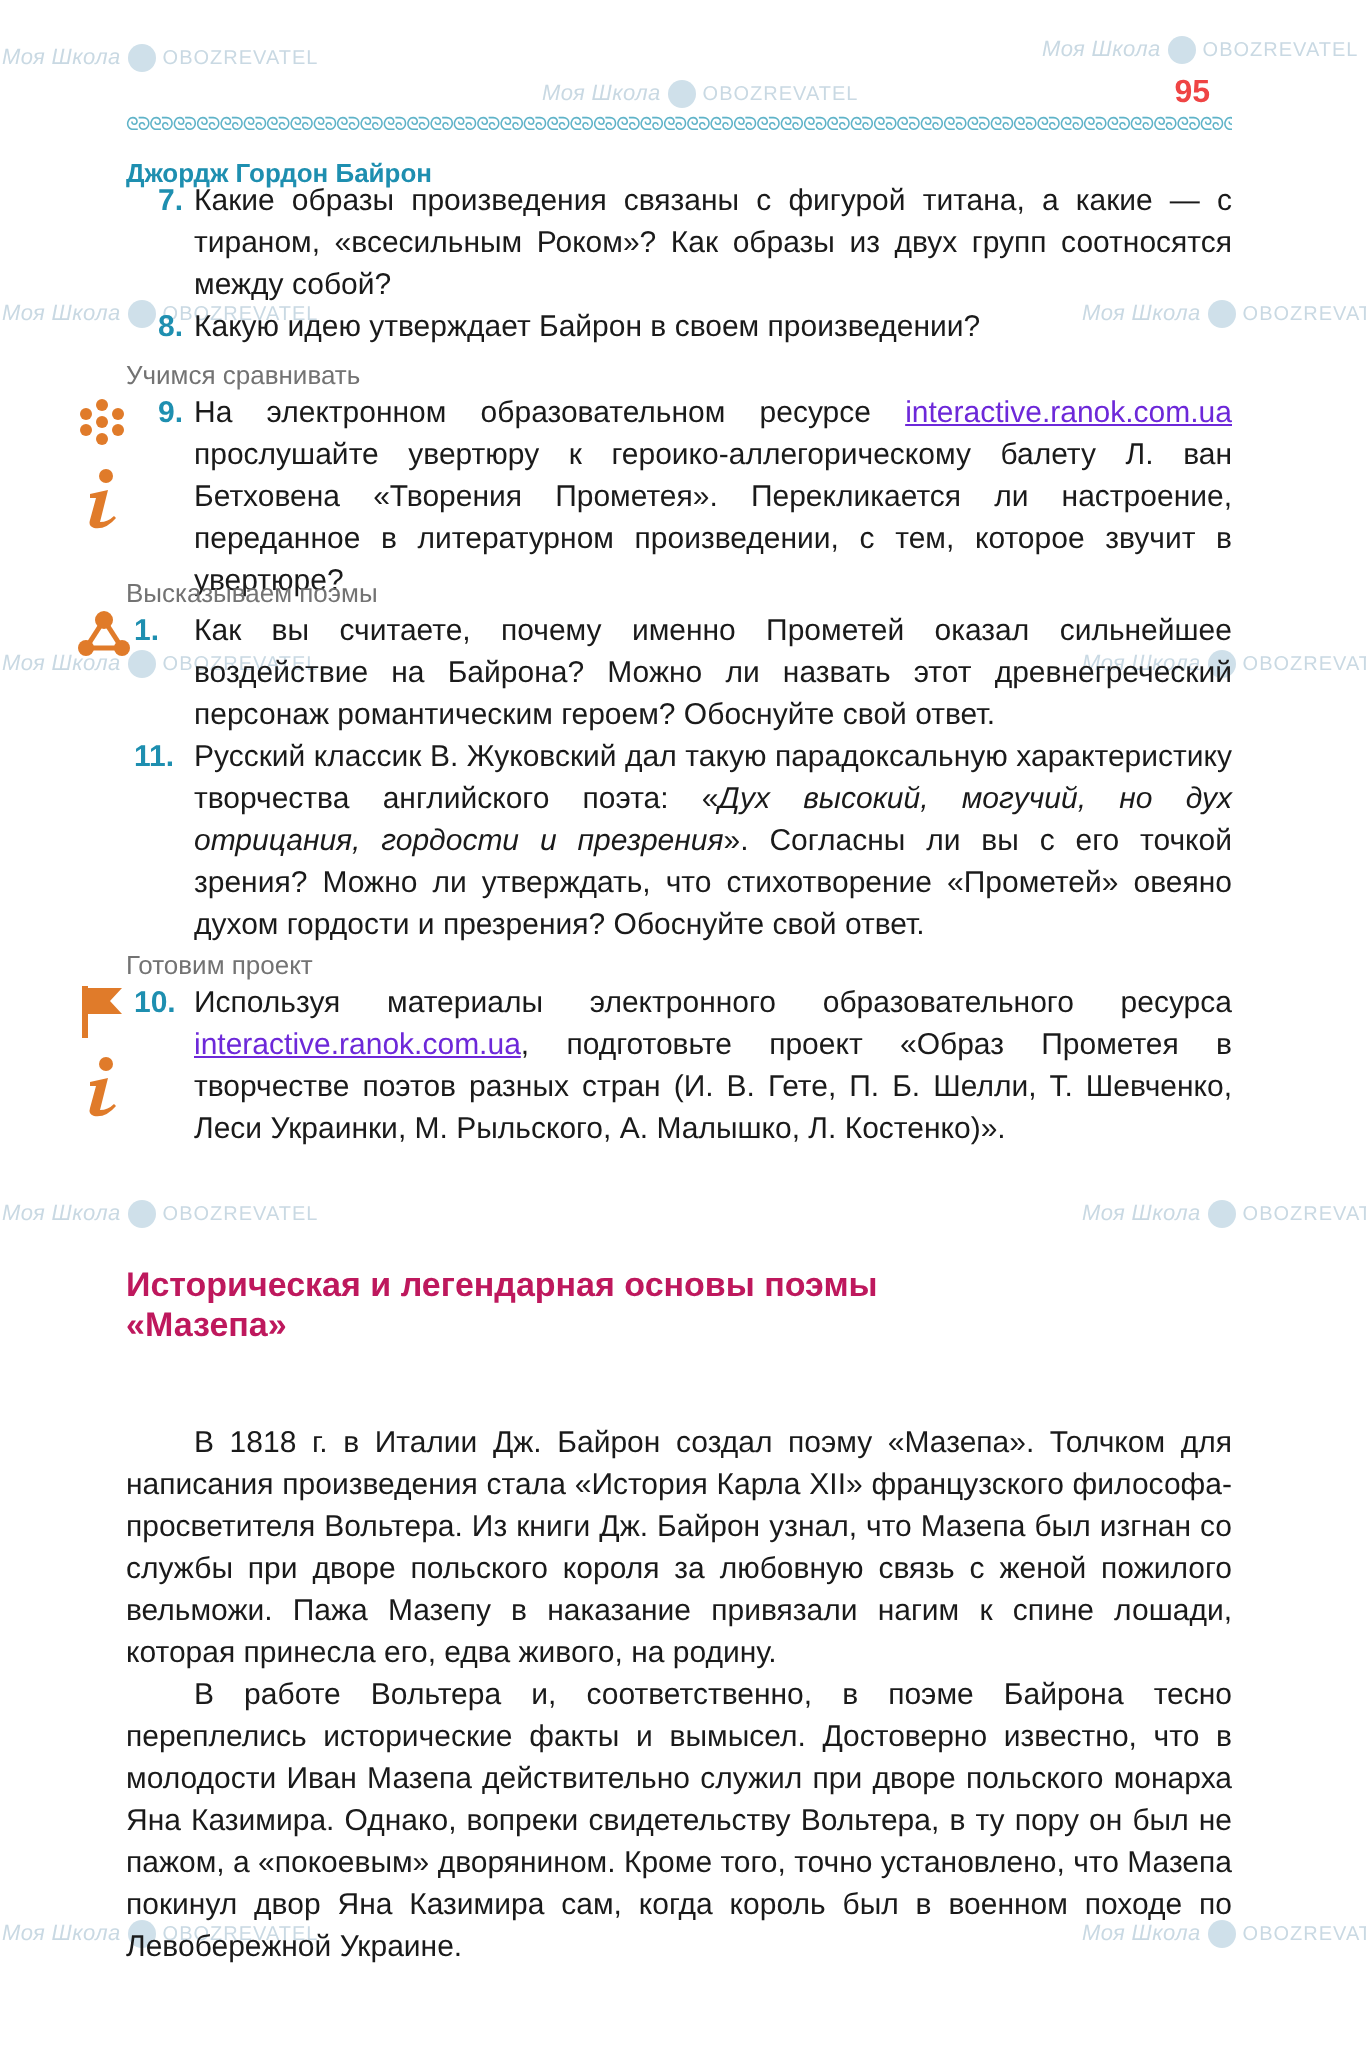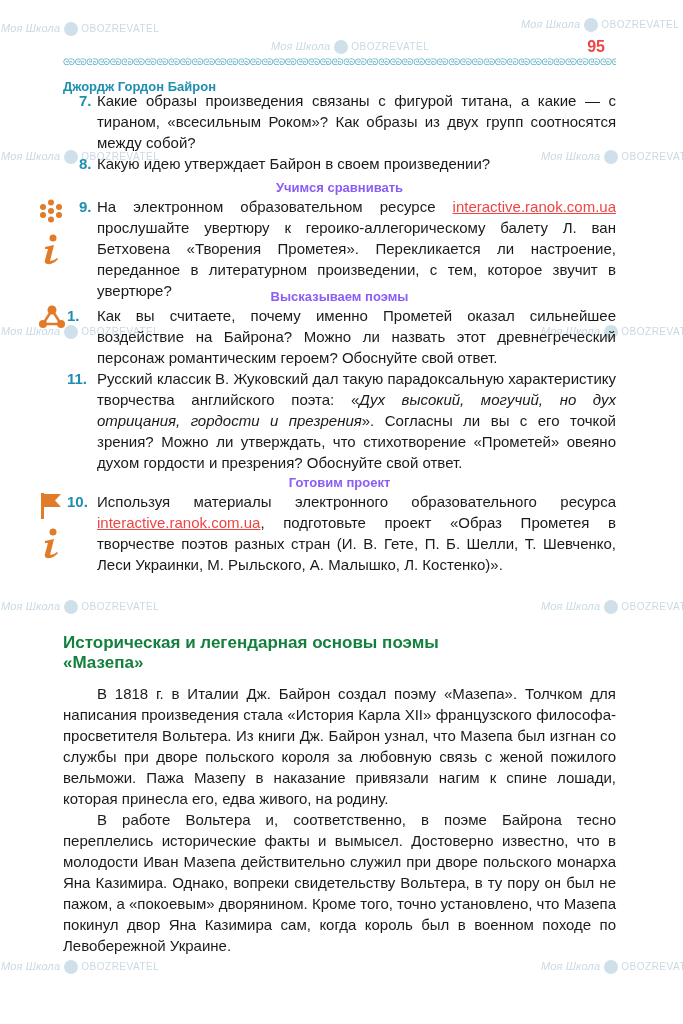--- a/index.html
+++ b/index.html
@@ -15,27 +15,27 @@
   
   .run-head { position:absolute; left:62px; top:40px; font-size:13px; font-weight:bold; color:#1e8fb0;margin-top:39px; }
   .page-num { position:absolute; right:70px; top:38px; font-size:16px; font-weight:bold; color:#ef4444; }
   .ornament { position:absolute; left:62px; top:58px; width:553px; height:8px; overflow:hidden;
               color:#5fb3c8; font-size:9px; line-height:8px; letter-spacing:-0.5px; white-space:nowrap; }
   
   .block { position:absolute; left:62px; width:553px; font-size:15px; line-height:21px; }
   .q { position:relative; padding-left:34px; text-align:justify; }
   .q .num { position:absolute; left:16px; top:0; color:#1e8fb0; font-weight:bold; }
   .q.wide .num { left:4px; }
-  .sec { font-size:13px; font-weight:bold; color:#8b5cf6; line-height:16px;text-align:center; }
-  .link { color:#ef4444; text-decoration:underline; }
+  .sec { font-size:13px; font-weight:normal; color:#737373; line-height:16px; }
+  .link { color:#6d28d9; text-decoration:underline; }
   .it { font-style:italic; }
   .icon { position:absolute; }
   .h2 { position:absolute; left:62px; top:633px; width:400px; font-size:17px; font-weight:bold;
-        color:#15803d; line-height:20px; }
-  .para { position:absolute; left:62px; width:553px; font-size:15px; line-height:21px; text-align:justify; }
+        color:#be185d; line-height:20px; }
+  .para { position:absolute; left:62px; width:553px; font-size:15px; line-height:21px; text-align:justify;margin-top:28px; }
   .para p { margin:0; text-indent:34px; }
 </style>
 </head>
 <body>
 
 <div class="page">
 
   <div class="wm" style="left:0;top:22px"><span>Моя Школа</span><span class="dot"></span><span class="oz">OBOZREVATEL</span></div>
   <div class="wm" style="left:270px;top:40px"><span>Моя Школа</span><span class="dot"></span><span class="oz">OBOZREVATEL</span></div>
   <div class="wm" style="left:520px;top:18px"><span>Моя Школа</span><span class="dot"></span><span class="oz">OBOZREVATEL</span></div>

